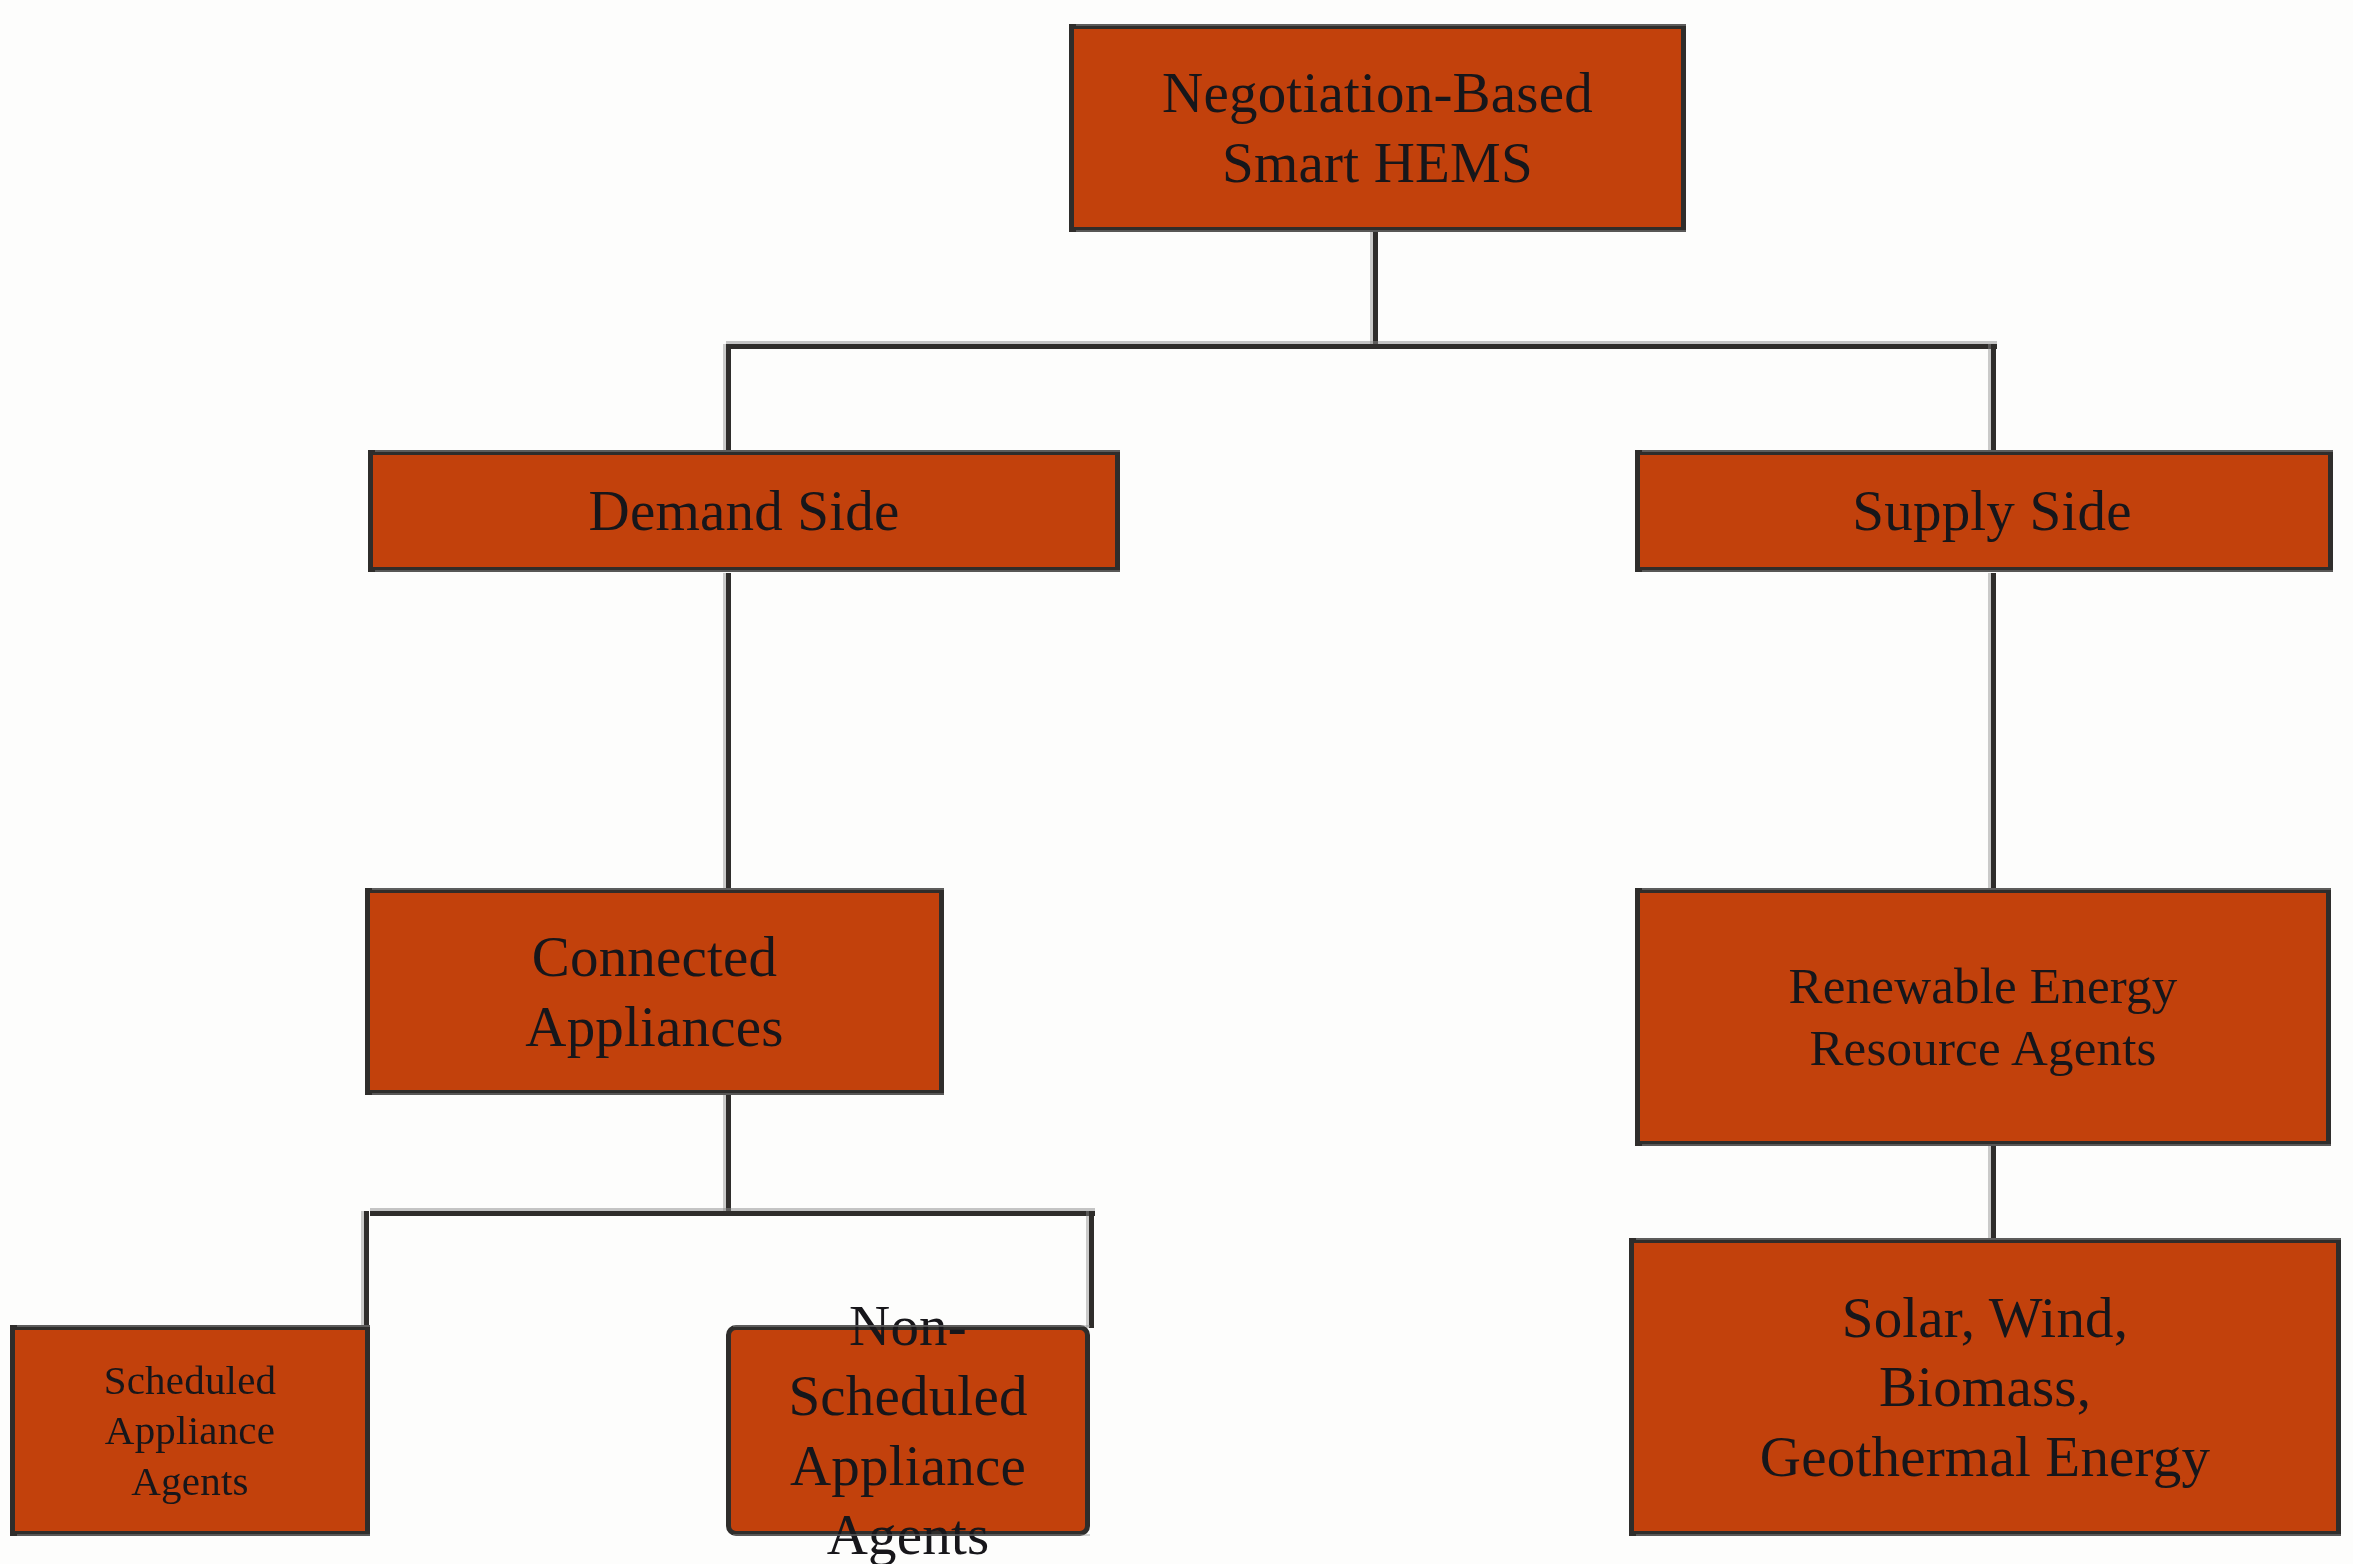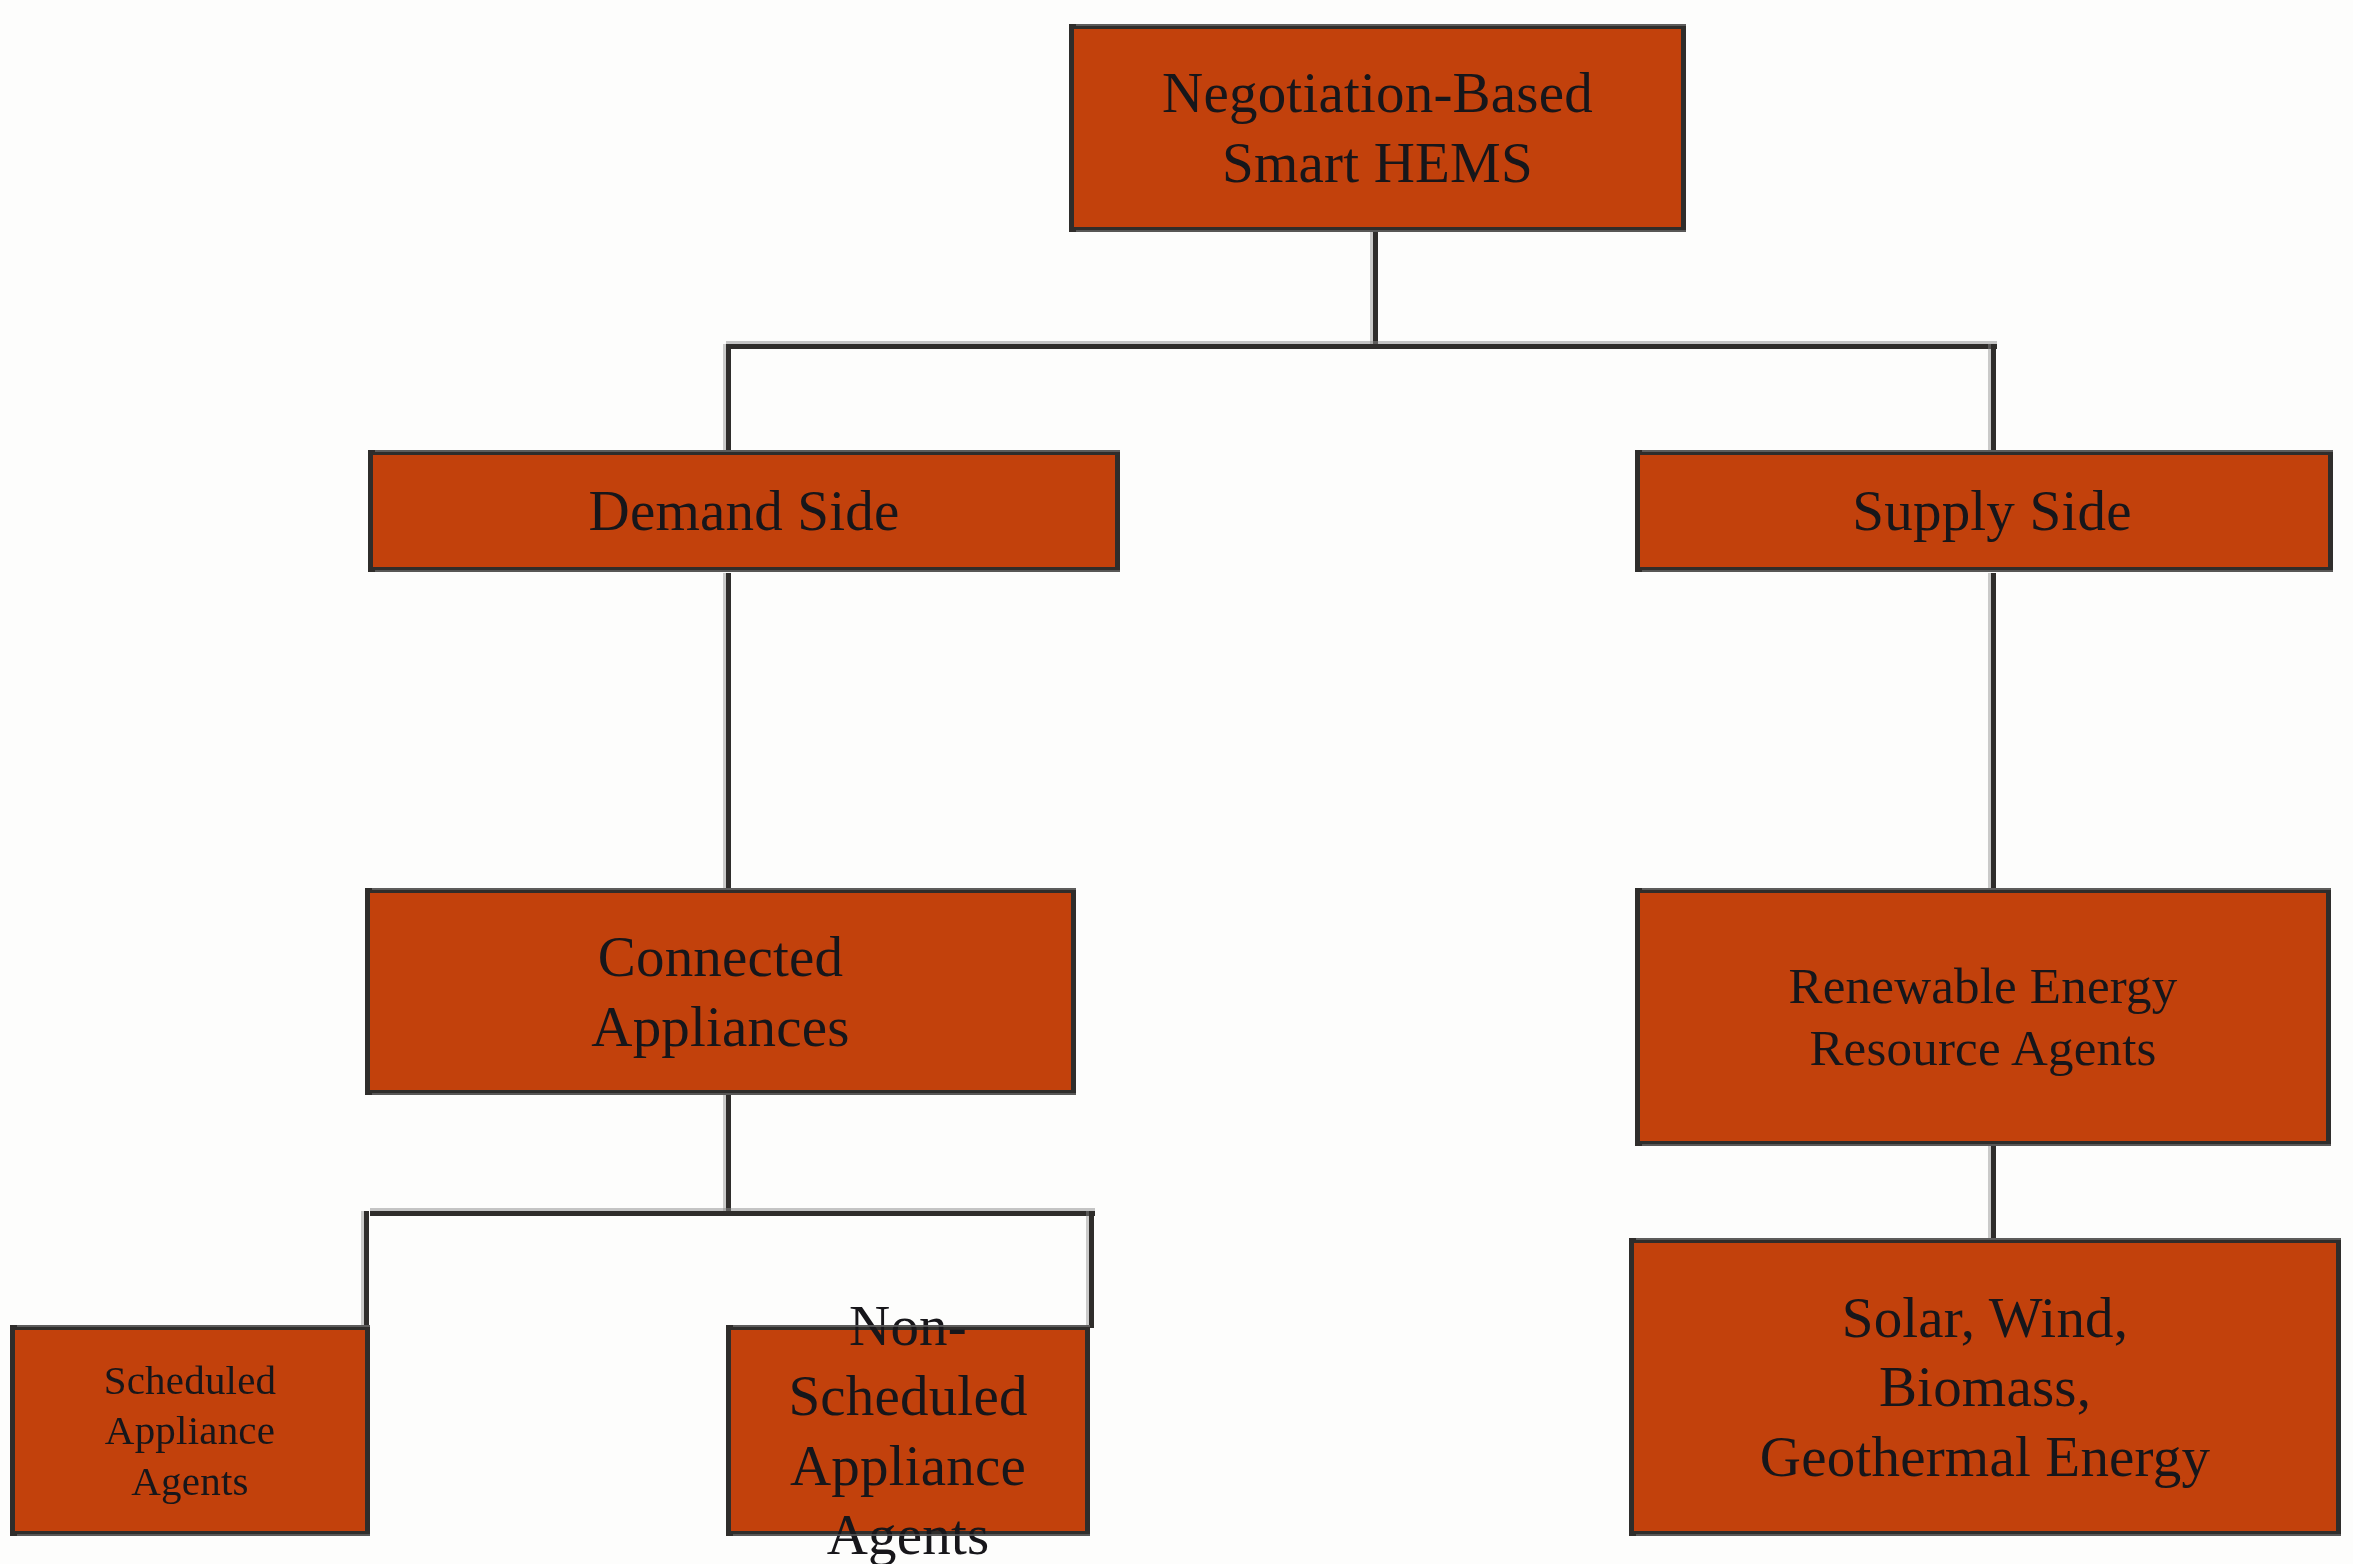--- a/index.html
+++ b/index.html
@@ -65,24 +65,24 @@
   }
   .edge.v::after {
     top: 0; bottom: 0; left: -3.1px; width: 3.1px;
     background: rgba(140,140,140,0.45);
   }
 
   
   #node-root        { left:1069px; top:24px;   width:617px;  height:208px; font-size:57px; }
   #node-demand      { left:368px;  top:450px;  width:752px;  height:122px; font-size:57px; }
   #node-supply      { left:1635px; top:450px;  width:698px;  height:122px; font-size:57px;padding-left:16px; }
-  #node-connected   { left:365px;  top:888px; width:711px;  height:207px; font-size:57px; }
+  #node-connected   { left:365px;  top:888px; width:579px;  height:207px; font-size:57px; }
   #node-renewable   { left:1635px; top:888px; width:696px;  height:258px; font-size:51px; }
   #node-scheduled   { left:10px;   top:1325px; width:360px;  height:211px; font-size:41px; }
-  #node-nonsched    { left:726px;  top:1325px; width:364px;  height:211px; font-size:57px; }
+  #node-nonsched    { left:726px;  top:1325px; width:364px;  height:211px; font-size:57px;border-radius:10px; }
   #node-sources     { left:1629px; top:1238px; width:712px;  height:298px; font-size:57px;justify-content:flex-end; }
 
   
   
   #edge-root-stem   { left:1373px; top:232px;  height:117px; }
   
   #edge-top-bus     { left:726px;  top:344px;  width:1271px; }
   
   #edge-bus-demand  { left:726px;  top:344px;  height:110px; }
   

